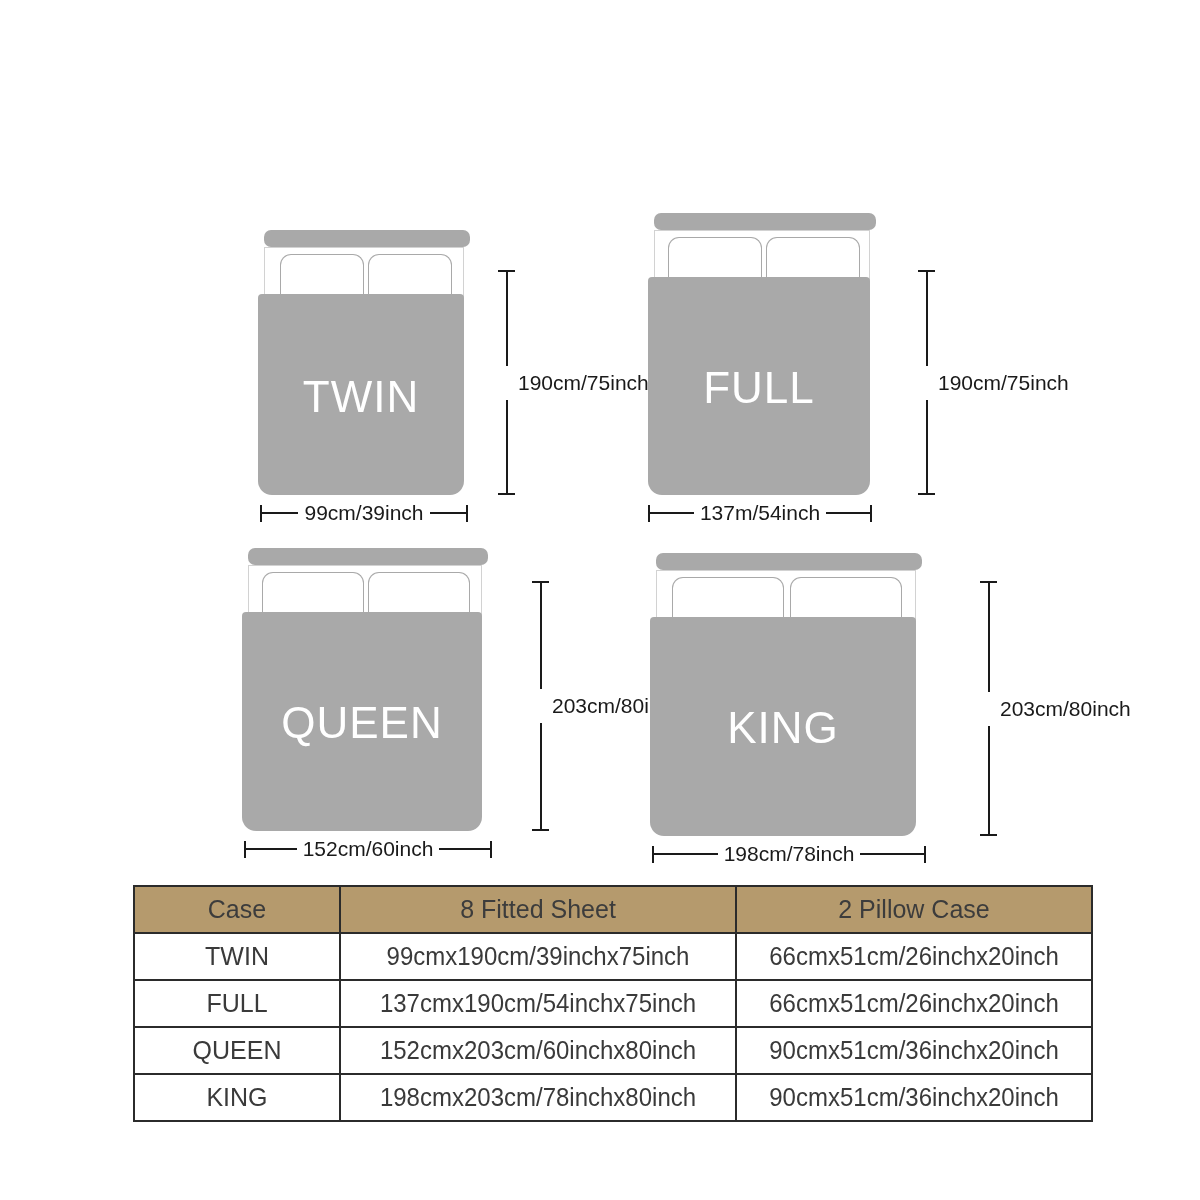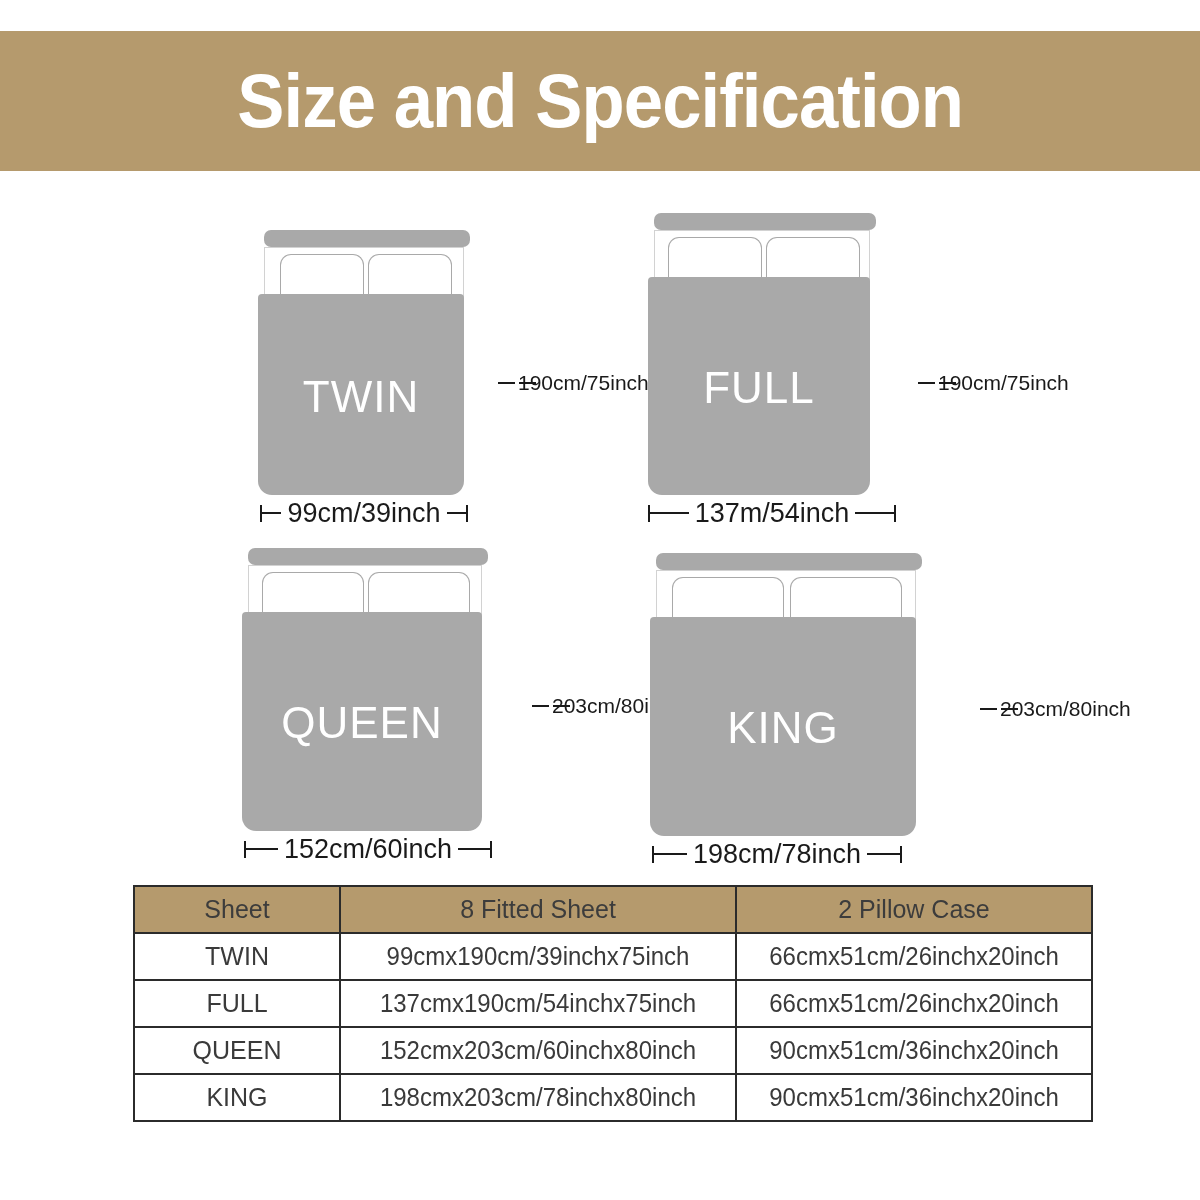--- a/index.html
+++ b/index.html
@@ -94,21 +94,21 @@
     white-space: nowrap;
     text-align: center;
     left: 0;
     width: 100%;
   }
 
   
   .dim-v {
     position: absolute;
     display: flex;
-    flex-direction: row;
+    flex-direction: column;
     align-items: center;
   }
   .dim-v .cap {
     width: 17px;
     height: 2px;
     background: #1a1a1a;
     flex: 0 0 auto;
   }
   .dim-v .line {
     width: 2px;
@@ -142,21 +142,21 @@
     width: 2px;
     background: #1a1a1a;
     flex: 0 0 auto;
   }
   .dim-h .line {
     height: 2px;
     background: #1a1a1a;
     flex: 1 1 auto;
   }
   .dim-h .dim-text-h {
-    font-size: 27px;
+    font-size: 21px;
     color: #1a1a1a;
     white-space: nowrap;
     padding: 0 6px;
     flex: 0 0 auto;
     font-family: "Liberation Sans", sans-serif;
   }
 
   
   .spec-table {
     position: absolute;
@@ -194,23 +194,20 @@
     display: block;
     transform: scaleX(0.96);
     white-space: nowrap;
   }
 </style>
 </head>
 <body>
 
 <div class="page">
 
-  <div class="banner">
-    <div class="banner-title">Size and Specification</div>
-  </div>
 
   <div class="bed-block" style="left:258px; top:230px; width:330px; height:290px;">
 
     <div class="bed" style="width:212px; height:265px;">
       <div class="headboard" style="left:6px; top:0px; width:206px;"></div>
       <div class="pillow-frame" style="left:6px; top:17px; width:200px; height:52px;"></div>
       <div class="pillow" style="left:22px; top:24px; width:84px; height:45px;"></div>
       <div class="pillow" style="left:110px; top:24px; width:84px; height:45px;"></div>
       <div class="mattress" style="left:0px; top:64px; width:206px; height:201px;">
         <div class="bed-label" style="top:78px;">TWIN</div>
@@ -249,21 +246,21 @@
 
     <div class="dim-v" style="left:270px; top:57px; height:225px;">
       <div class="cap"></div>
       <div class="line"></div>
       <div class="gap"></div>
       <div class="line"></div>
       <div class="cap"></div>
       <div class="dim-text-v">190cm/75inch</div>
     </div>
 
-    <div class="dim-h" style="left:0px; top:289px; width:248px;justify-content:flex-end;">
+    <div class="dim-h" style="left:0px; top:289px; width:224px;justify-content:flex-end;">
       <div class="cap"></div>
       <div class="line"></div>
       <div class="dim-text-h">137m/54inch</div>
       <div class="line"></div>
       <div class="cap"></div>
     </div>
   </div>
 
   <div class="bed-block" style="left:242px; top:548px; width:375px; height:310px;">
 
@@ -309,33 +306,33 @@
 
     <div class="dim-v" style="left:330px; top:28px; height:255px;">
       <div class="cap"></div>
       <div class="line"></div>
       <div class="gap"></div>
       <div class="line"></div>
       <div class="cap"></div>
       <div class="dim-text-v">203cm/80inch</div>
     </div>
 
-    <div class="dim-h" style="left:2px; top:290px; width:250px;">
+    <div class="dim-h" style="left:2px; top:290px; width:274px;">
       <div class="cap"></div>
       <div class="line"></div>
       <div class="dim-text-h">198cm/78inch</div>
       <div class="line"></div>
       <div class="cap"></div>
     </div>
   </div>
 
   <table class="spec-table">
     <thead>
       <tr>
-        <th class="col-size">Sheet</th>
+        <th class="col-size">Case</th>
         <th class="col-sheet">8 Fitted Sheet</th>
         <th class="col-pillow">2 Pillow Case</th>
       </tr>
     </thead>
     <tbody>
       <tr>
         <td>TWIN</td>
         <td>
           <span class="cell-squeeze">99cmx190cm/39inchx75inch</span>
         </td>

